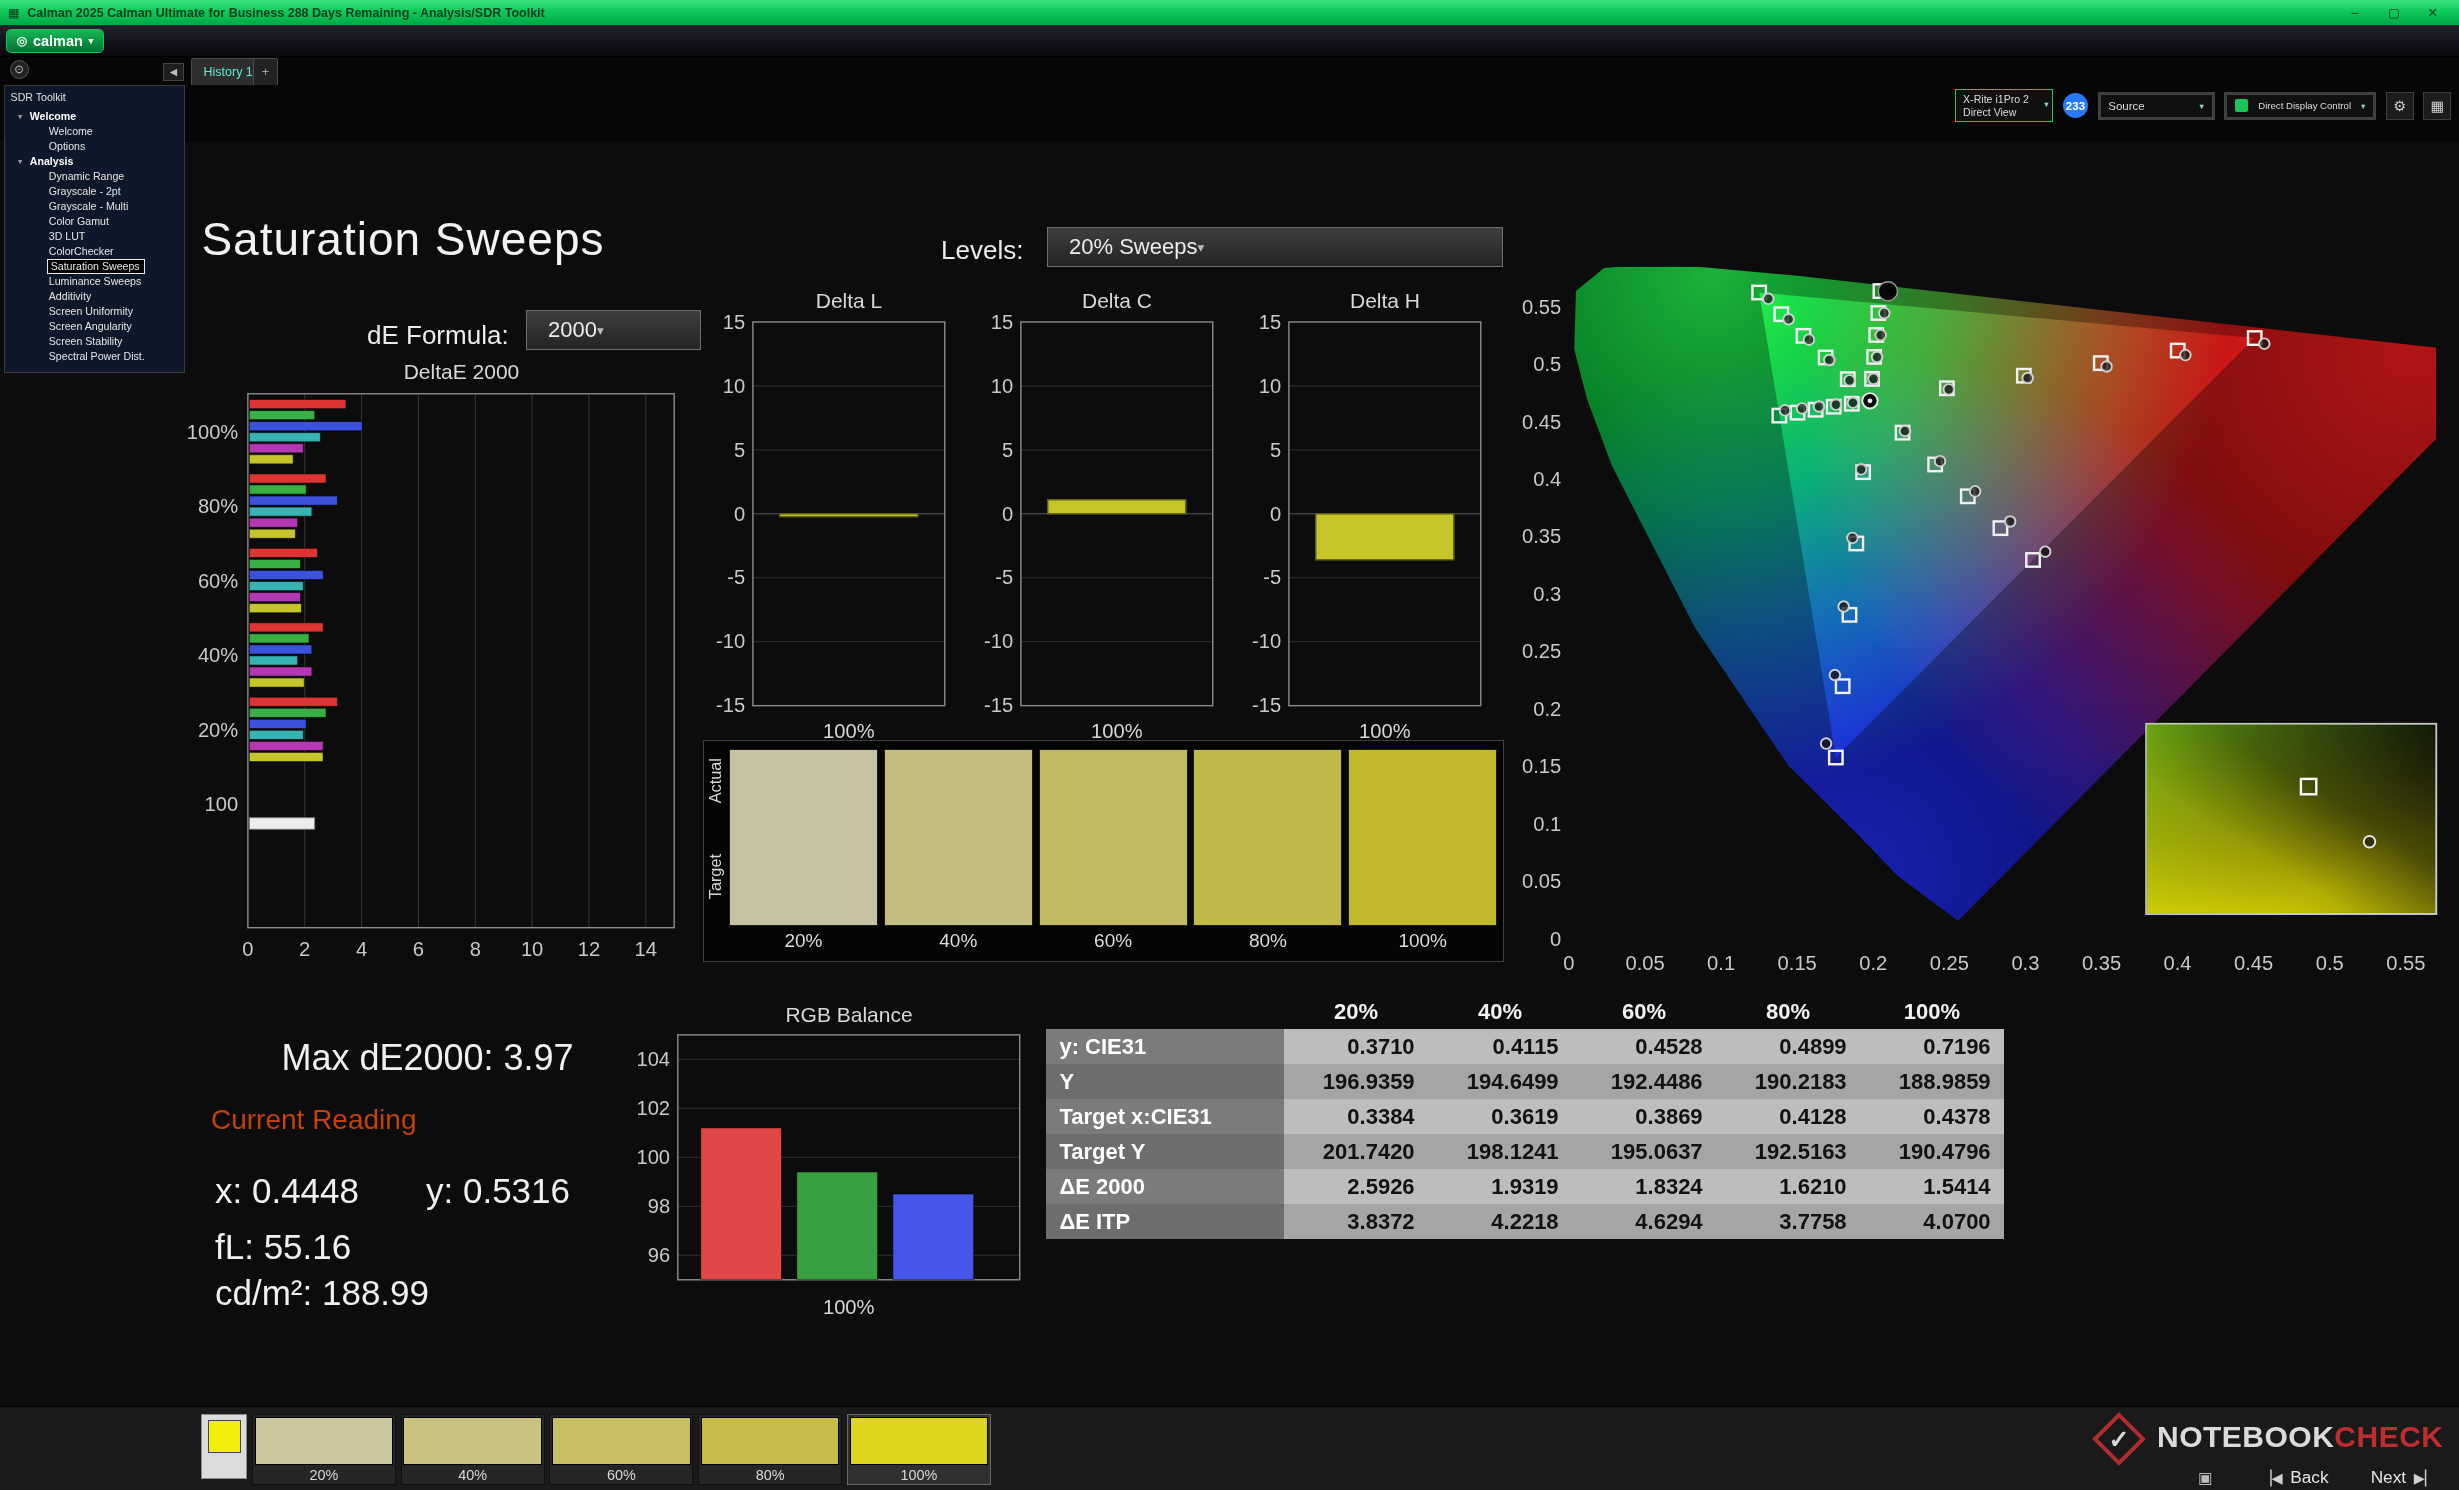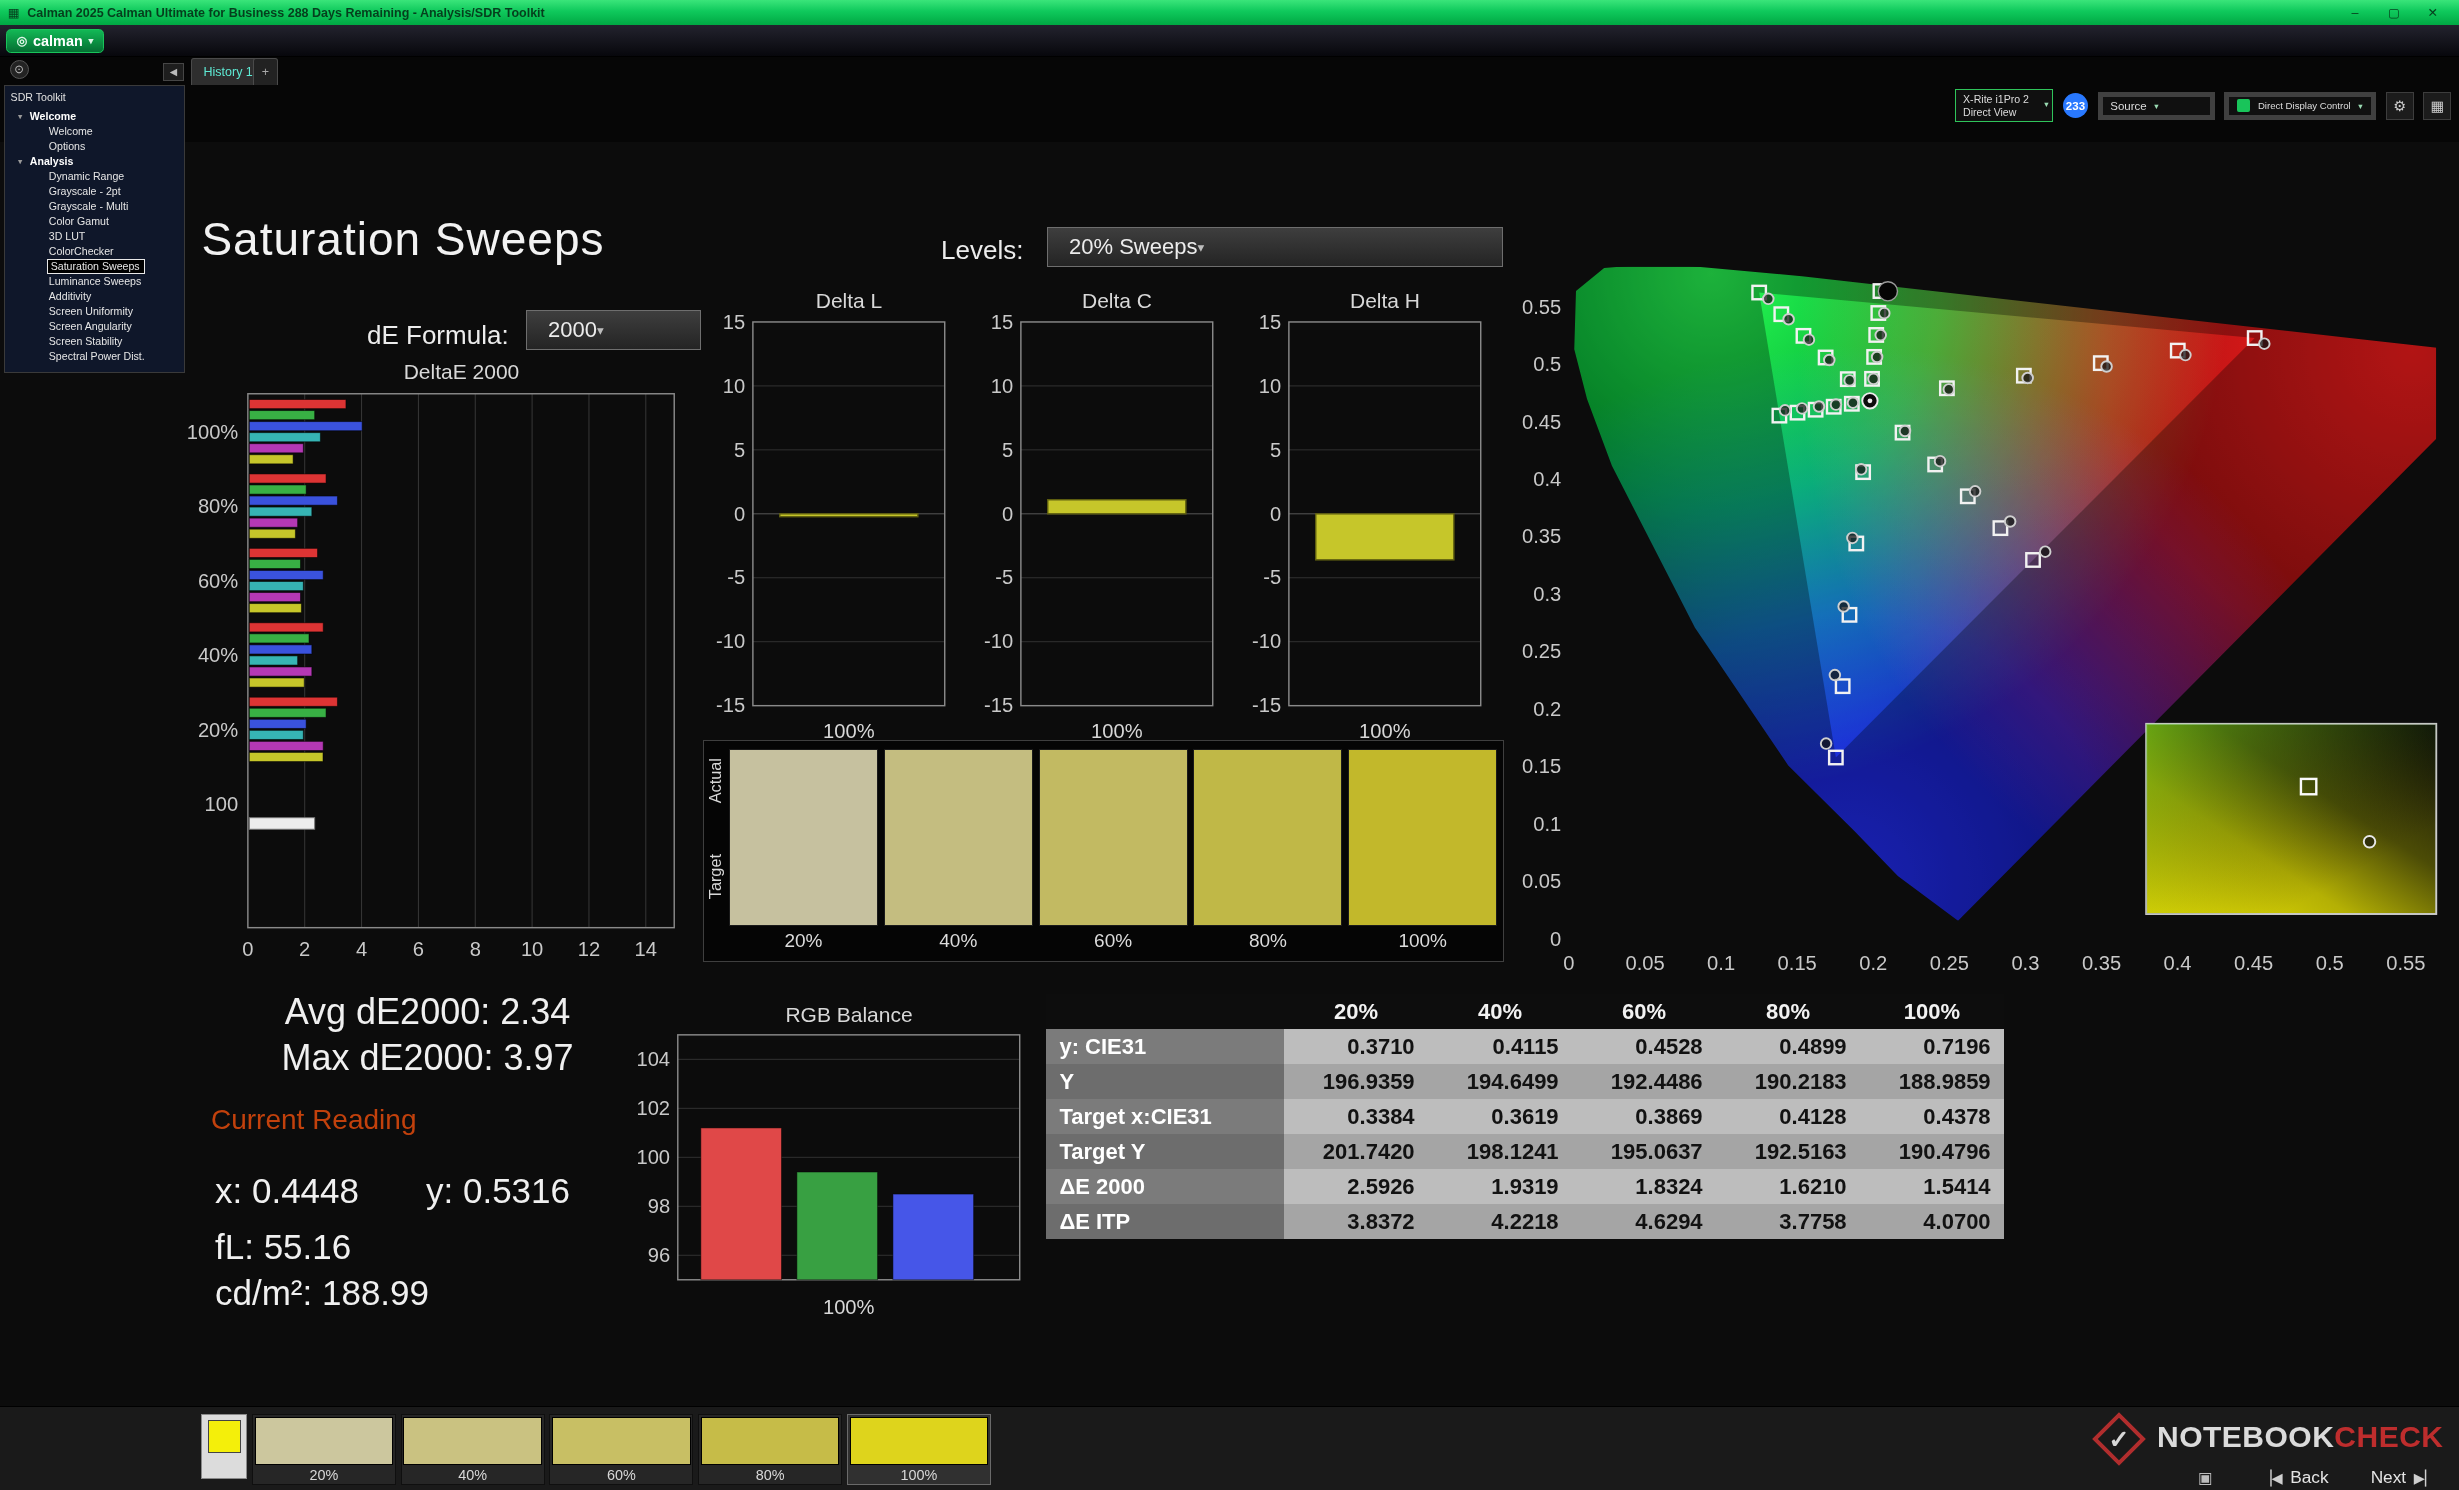--- a/index.html
+++ b/index.html
@@ -37,22 +37,22 @@
   .tab{position:absolute;top:1px;height:27px;background:#2e2e2e;color:#5eead4;font-size:12.5px;
     display:flex;align-items:center;padding:0 11.5px;border:1px solid #4a4a4a;border-bottom:none;
     border-radius:2.9px 2.9px 0 0}
   .tab.add{width:25px;justify-content:center;background:#222;color:#aaa;padding:0}
   .tb-right{position:absolute;right:7.7px;top:32px;display:flex;align-items:center;gap:9.6px}
   .meter-btn{border:1px solid #2fc45a;background:#101010;color:#dcdcdc;font-size:10.6px;
     line-height:1.2;padding:2.9px 15.4px 2.9px 6.7px;position:relative;text-align:left;min-width:98px}
   .meter-caret{position:absolute;right:3.8px;top:8.6px;font-size:8.6px;color:#9adab2}
   .badge{width:25px;height:25px;border-radius:50%;background:#2979ff;color:#fff;font-size:11.5px;
     font-weight:bold;display:flex;align-items:center;justify-content:center}
-  .tb-select{height:28px;border:5px solid #404040;background:#101010;color:#dcdcdc;font-size:11.5px;
-    display:flex;align-items:center;gap:7.7px;padding:0 7.7px;}
+  .tb-select{height:28px;border:3px solid #404040;background:#101010;color:#dcdcdc;font-size:11.5px;
+    display:flex;align-items:center;gap:7.7px;padding:0 7.7px;justify-content:space-between}
   .tb-select .caret{font-size:8.6px;color:#9adab2}
   .ddc-icon{width:13.4px;height:13.4px;background:#19c45a;border-radius:1.9px;flex:0 0 auto}
   .icon-btn{width:28px;height:28px;background:#1c1c1c;border:1px solid #3d3d3d;color:#cfcfcf;
     font-size:14.4px;display:flex;align-items:center;justify-content:center}
 
   
   .side-panel{position:absolute;left:3.8px;top:85px;width:181px;min-height:279px;
     background:#0f172a;border:1px solid #3a3a3a;padding-bottom:7.7px}
   .side-header{font-size:10.6px;color:#e0e0e0;padding:4.8px 7.7px 5.8px 5.8px}
   .tree-group{font-size:10.6px;font-weight:bold;color:#fff;padding:1px 1.9px 1px 25px;position:relative;line-height:13.4px}
@@ -488,21 +488,20 @@
       <g>
         <rect x="653" y="484" width="302" height="198" fill="url(#insetGrad)" stroke="#cccccc" stroke-width="2"></rect>
         <rect x="653" y="484" width="302" height="198" fill="url(#insetGreen)"></rect>
       </g>
       <g id="cie-inset-markers">
           <rect x="814.12" y="541.34" width="16" height="16" fill="none" stroke="#fafafa" stroke-width="2.5"></rect>
           <circle cx="885.54" cy="606.76" r="6" fill="#30300a" stroke="#e8e8e8" stroke-width="2"></circle>
         </g>
     </svg>
 
-    <div class="stat-line" style="left:38px;top:850px">Avg dE2000: 2.34</div>
     <div class="stat-line" style="left:38px;top:896px">Max dE2000: 3.97</div>
     <div class="current-heading" style="left:23px;top:963px">Current Reading</div>
     <div class="reading" style="left:27px;top:1030px">x: 0.4448</div>
     <div class="reading" style="left:238px;top:1030px">y: 0.5316</div>
     <div class="reading" style="left:27px;top:1086px">fL: 55.16</div>
     <div class="reading" style="left:27px;top:1132px">cd/m²: 188.99</div>
 
     <div class="chart-title" style="left:490px;top:862px;width:342px">RGB Balance</div>
     <svg id="rgb-svg" width="413" height="300" style="left:436px;top:886px" viewBox="0 0 430 312">
         <line x1="56" y1="33.5" x2="412" y2="33.5" stroke="#333" stroke-width="1"></line>

